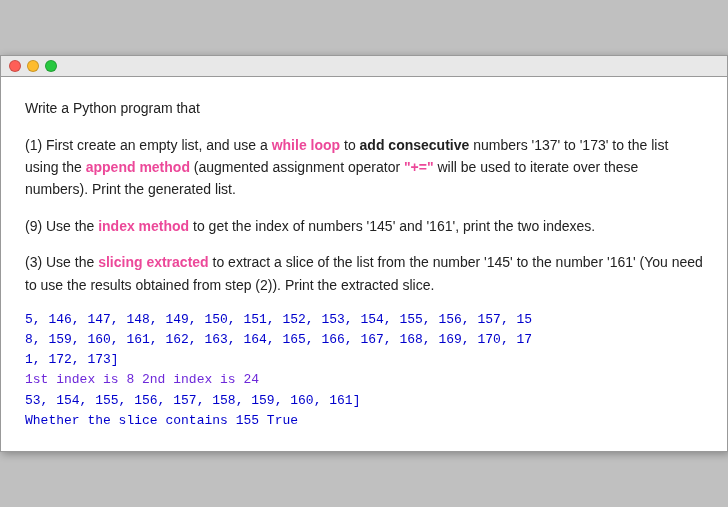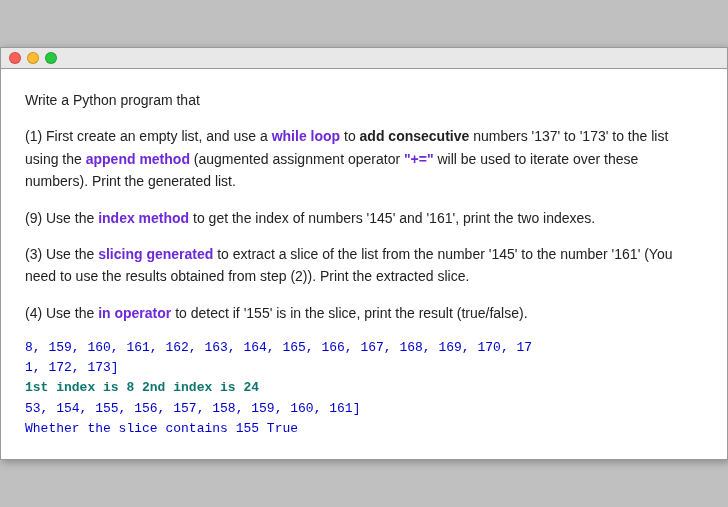--- a/index.html
+++ b/index.html
@@ -49,35 +49,34 @@
       font-size: 14px;
       line-height: 1.6;
       color: #222;
     }
 
     .content p {
       margin-bottom: 14px;
     }
 
     .red-bold {
-      color: #6d28d9;
+      color: #ec4899;
       font-weight: bold;
     }
 
     .code-output {
       font-family: 'Courier New', Courier, monospace;
       font-size: 13px;
       color: #0000cc;
       line-height: 1.55;
       margin-top: 10px;
     }
 
     .code-output .black-line {
-      color: #0f766e;
-      font-weight: bold;
+      color: #6d28d9;
     }
 
     .intro {
       margin-bottom: 14px;
     }
   </style>
 </head>
 <body>
 
 <div class="window">
@@ -93,28 +92,26 @@
 
     <p>
       <span>(1) First create an empty list, and use a </span><span class="red-bold">while loop</span><span> to <strong>add consecutive</strong> numbers '137' to '173' to the list using the </span><span class="red-bold">append method</span><span> (augmented assignment operator </span><span class="red-bold">"+="</span><span> will be used to iterate over these numbers). Print the generated list.</span>
     </p>
 
     <p>
       <span>(9) Use the </span><span class="red-bold">index method</span><span> to get the index of numbers '145' and '161', print the two indexes.</span>
     </p>
 
     <p>
-      <span>(3) Use the </span><span class="red-bold">slicing generated</span><span> to extract a slice of the list from the number '145' to the number '161' (You need to use the results obtained from step (2)). Print the extracted slice.</span>
+      <span>(3) Use the </span><span class="red-bold">slicing extracted</span><span> to extract a slice of the list from the number '145' to the number '161' (You need to use the results obtained from step (2)). Print the extracted slice.</span>
     </p>
 
-    <p>
-      <span>(4) Use the </span><span class="red-bold">in operator</span><span> to detect if '155' is in the slice, print the result (true/false).</span>
-    </p>
 
     <div class="code-output">
+      <div>5, 146, 147, 148, 149, 150, 151, 152, 153, 154, 155, 156, 157, 15</div>
       <div>8, 159, 160, 161, 162, 163, 164, 165, 166, 167, 168, 169, 170, 17</div>
       <div>1, 172, 173]</div>
       <div class="black-line">1st index is 8 2nd index is 24</div>
       <div>53, 154, 155, 156, 157, 158, 159, 160, 161]</div>
       <div>Whether the slice contains 155 True</div>
     </div>
 
   </div>
 </div>
 

